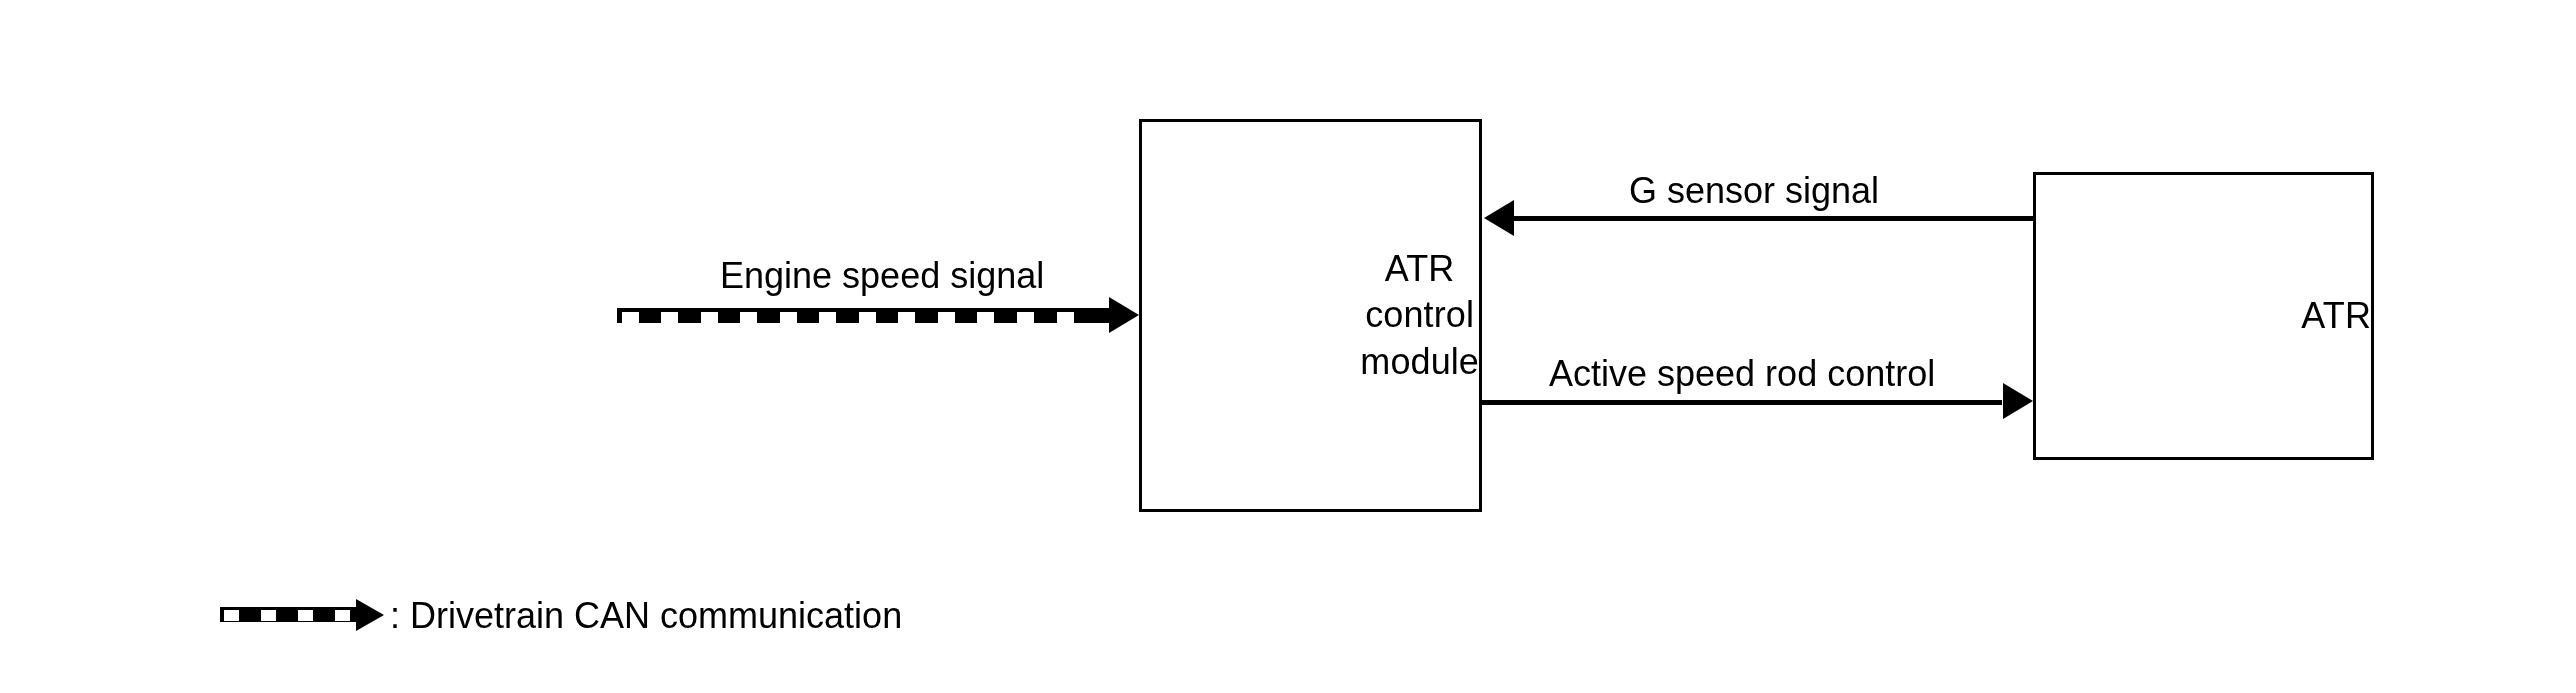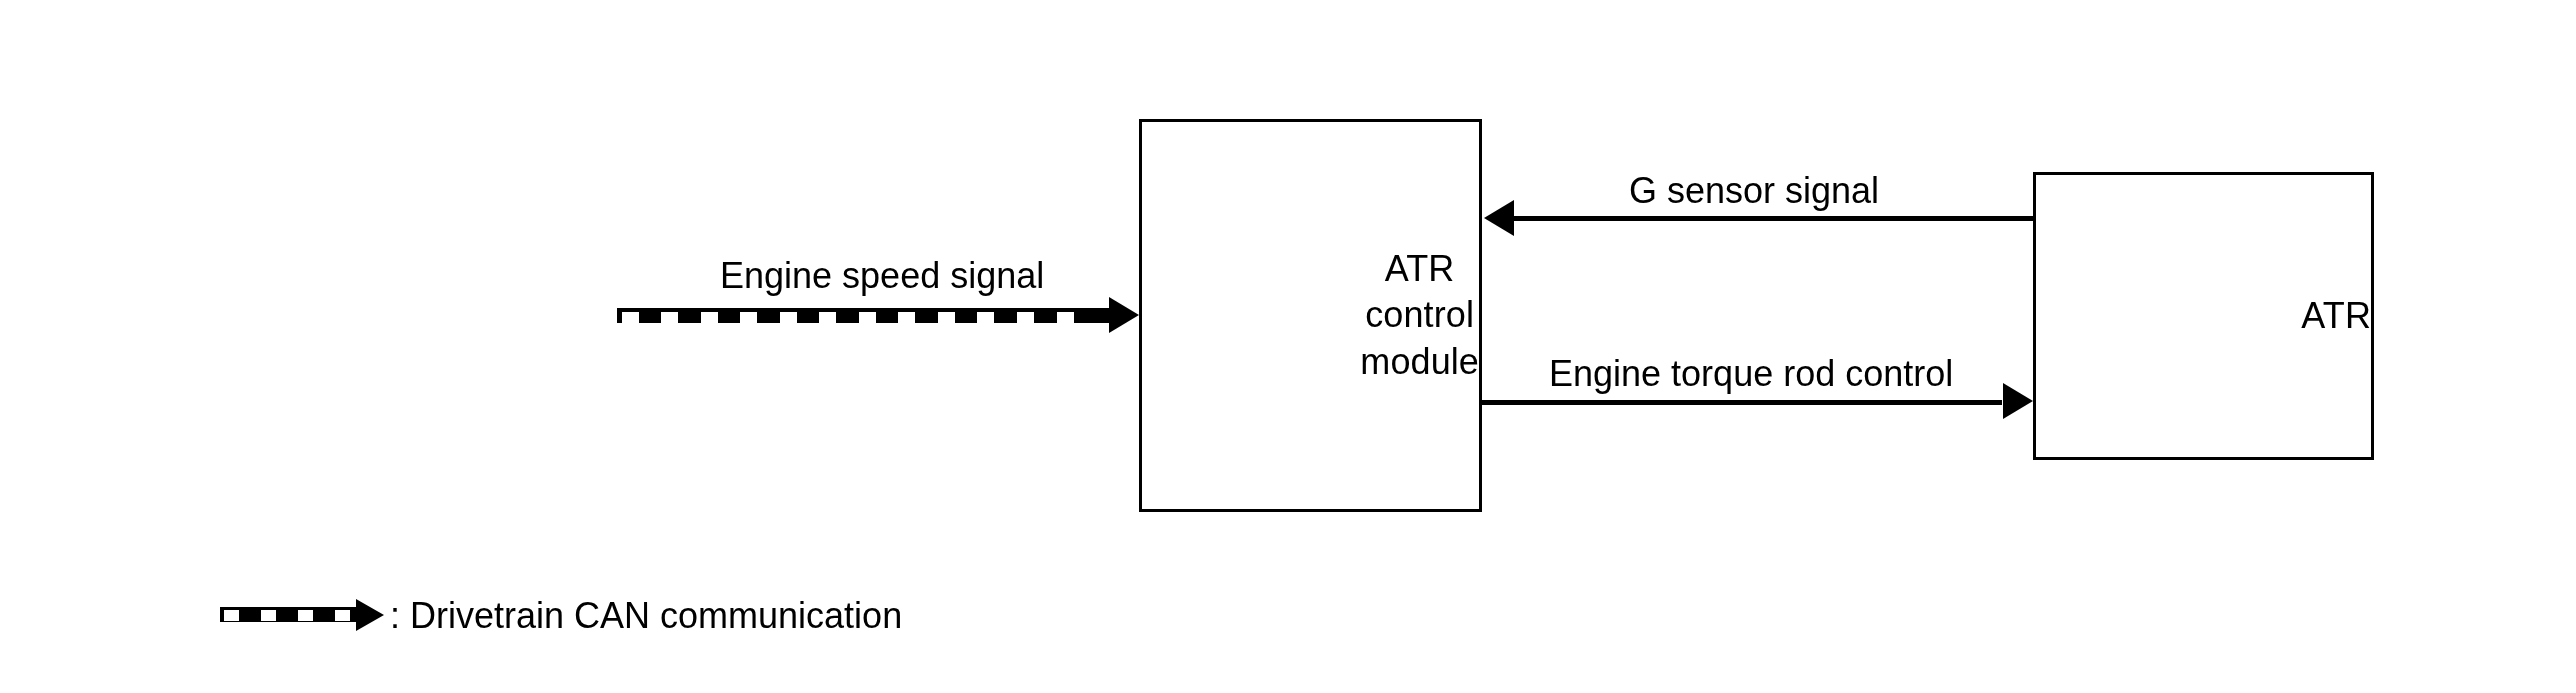--- a/index.html
+++ b/index.html
@@ -116,21 +116,21 @@
     </div>
   </div>
 
   <div>
     <div class="edge-label" style="left:1629px; top:173px;">G sensor signal</div>
     <div class="plain-arrow-line" style="left:1514px; top:216px; width:519px; height:4.5px;"></div>
     <div class="tri tri-left" style="left:1484px; top:200px;"></div>
   </div>
 
   <div>
-    <div class="edge-label" style="left:1549px; top:356px;">Engine torque rod control</div>
+    <div class="edge-label" style="left:1549px; top:356px;">Active speed rod control</div>
     <div class="plain-arrow-line" style="left:1482px; top:400px; width:520px; height:4.5px;"></div>
     <div class="tri tri-right" style="left:2003px; top:383px;"></div>
   </div>
 
   <div class="legend-row" style="left:0; top:0; width:100%; height:100%;">
     <div>
       <div class="can-bar" style="left:220px; top:607px; width:137px; height:15.3px;"></div>
       <div class="can-tick" style="left:224px; top:610px; width:15.3px; height:11px;"></div>
       <div class="can-tick" style="left:261px; top:610px; width:15.3px; height:11px;"></div>
       <div class="can-tick" style="left:298px; top:610px; width:15.3px; height:11px;"></div>

